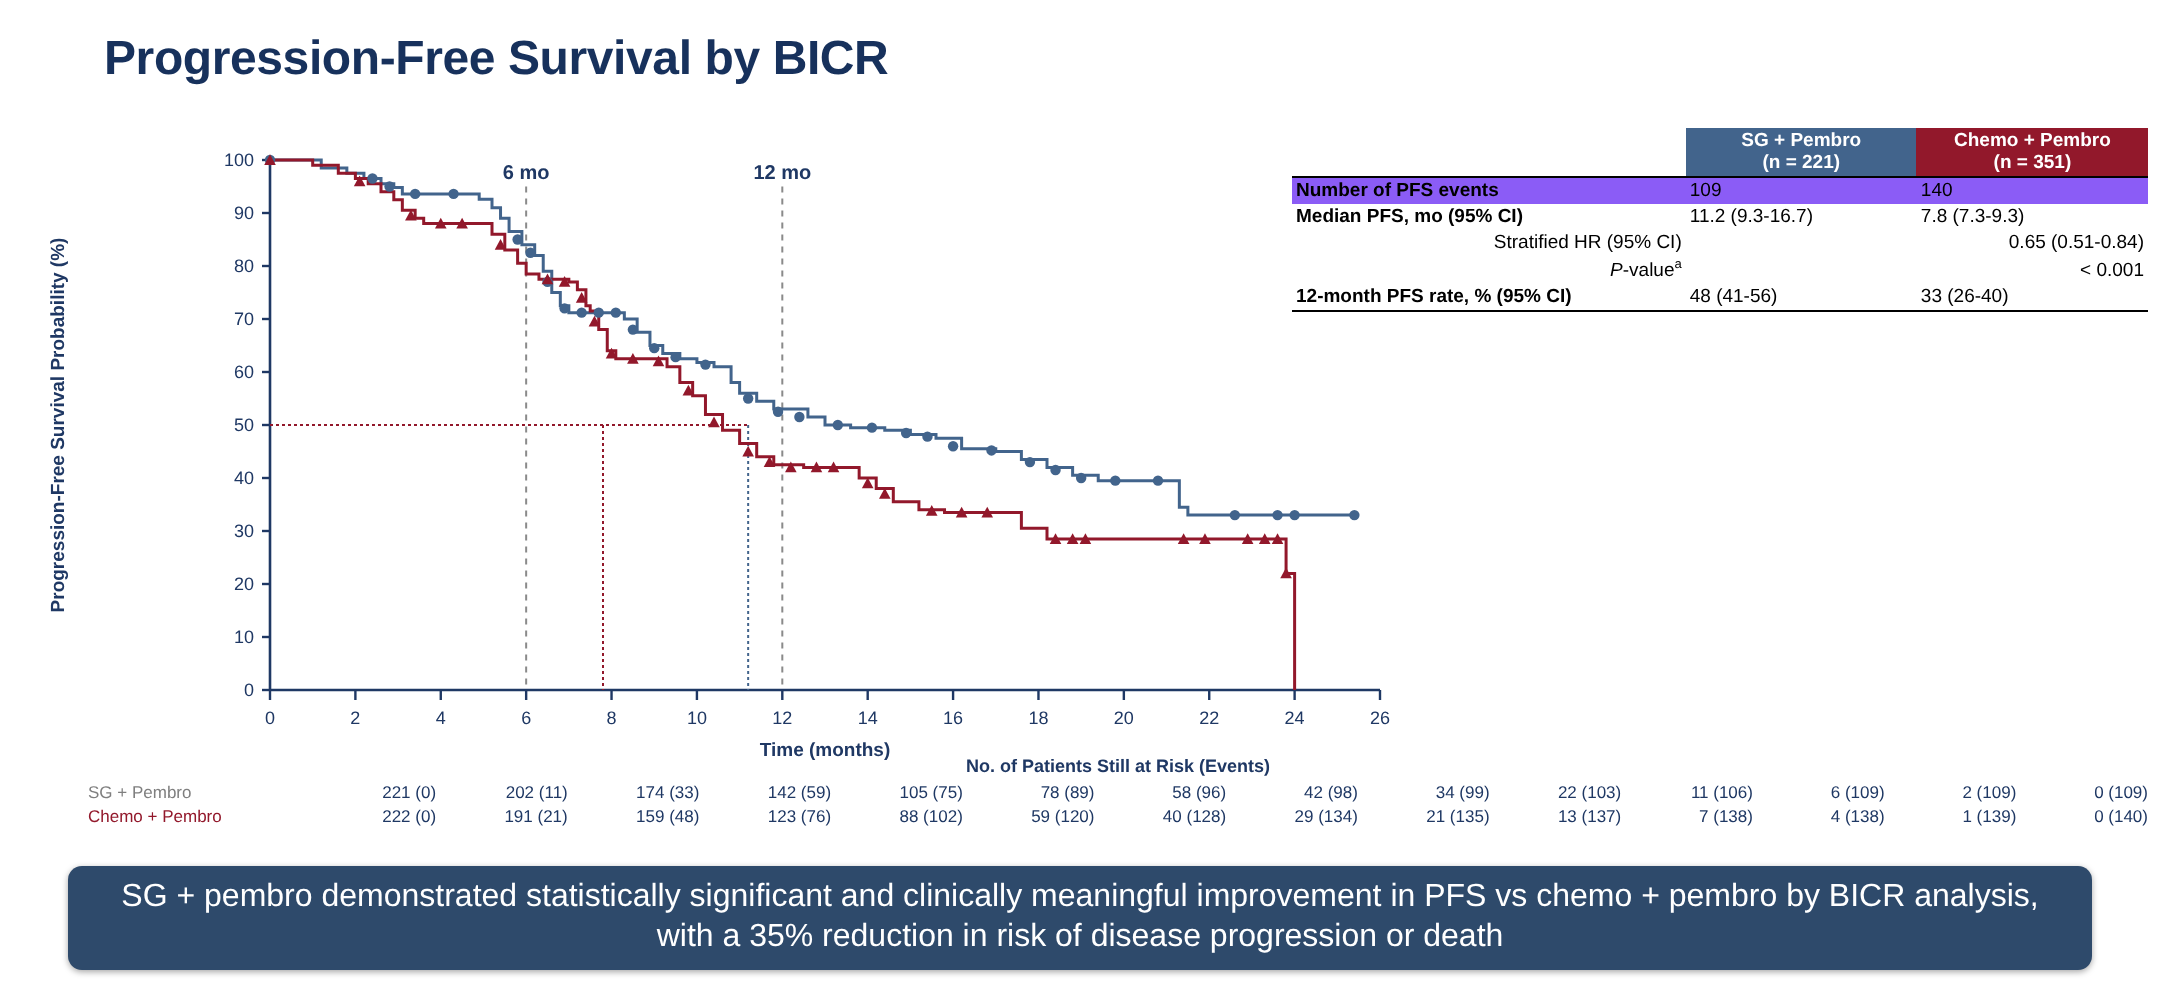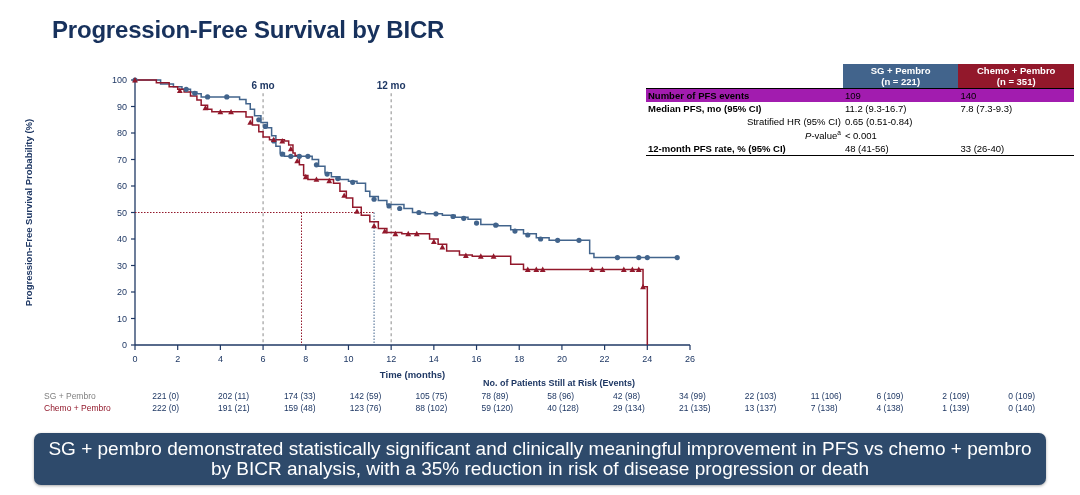--- a/index.html
+++ b/index.html
@@ -46,56 +46,56 @@
   #stats th,#stats td{padding:1px 2px;vertical-align:middle;}
   .hdr-blank{background:#ffffff;border:none;}
   .hdr-blue{
     background:#42648c;color:#ffffff;text-align:center;
     font-weight:bold;font-size:9.5px;line-height:11px;padding:3px 2px;
   }
   .hdr-red{
     background:#92182b;color:#ffffff;text-align:center;
     font-weight:bold;font-size:9.5px;line-height:11px;padding:3px 2px;
   }
-  .row-shade{background:#a21caf;}
+  .row-shade{background:#8b5cf6;}
   .row-plain{background:#ffffff;}
   .lbl{font-weight:bold;text-align:left;color:#000;}
   .lbl-indent{font-weight:normal;text-align:right;color:#000;padding-left:14px;}
   .val{text-align:left;color:#000;}
-  .span2{text-align:left;color:#000;}
+  .span2{text-align:right;color:#000;}
   .topline td,.topline th{border-top:1.2px solid #000;}
   .botline td{border-bottom:1.2px solid #000;}
   .thin-top td{border-top:1px solid #808080;}
   sup{font-size:6.5px;vertical-align:super;}
   .ital{font-style:italic;}
 
   
   #risk{
     position:absolute;left:44px;top:378px;width:1030px;
     font-size:8.5px;color:#1f3864;
   }
   #risk .risk-title{font-weight:bold;font-size:9px;color:#1f3864;margin-bottom:2px;text-align:center;}
   #risk table{border-collapse:collapse;width:100%;table-layout:fixed;}
   #risk col.namecol{width:108px;}
-  #risk td{padding:1px 0;font-size:8.5px;white-space:nowrap;text-align:left;}
+  #risk td{padding:1px 0;font-size:8.5px;white-space:nowrap;text-align:right;}
   #risk td.arm-name{text-align:left;font-size:8.5px;}
   .arm-sg{color:#7f7f7f;}
   .arm-chemo{color:#92182b;}
   .risk-val{color:#1f3864;}
 
   
   #banner{
     position:absolute;left:34px;top:433px;width:1012px;height:52px;
     background:#2e4a6b;border-radius:7px;
     display:flex;align-items:center;justify-content:center;
     box-shadow:0 1px 3px rgba(0,0,0,.35);
   }
   #banner .btext{
-    color:#ffffff;font-size:19px;line-height:20px;text-align:center;
-    padding:0 6px;font-family:"Liberation Sans", sans-serif;
+    color:#ffffff;font-size:16px;line-height:20px;text-align:center;
+    padding:0 22px;font-family:"Liberation Sans", sans-serif;
   }
 </style>
 </head>
 <body>
 
 <div id="slide">
 
   <div class="title">Progression-Free Survival by BICR</div>
 
   <div id="chart-area">

